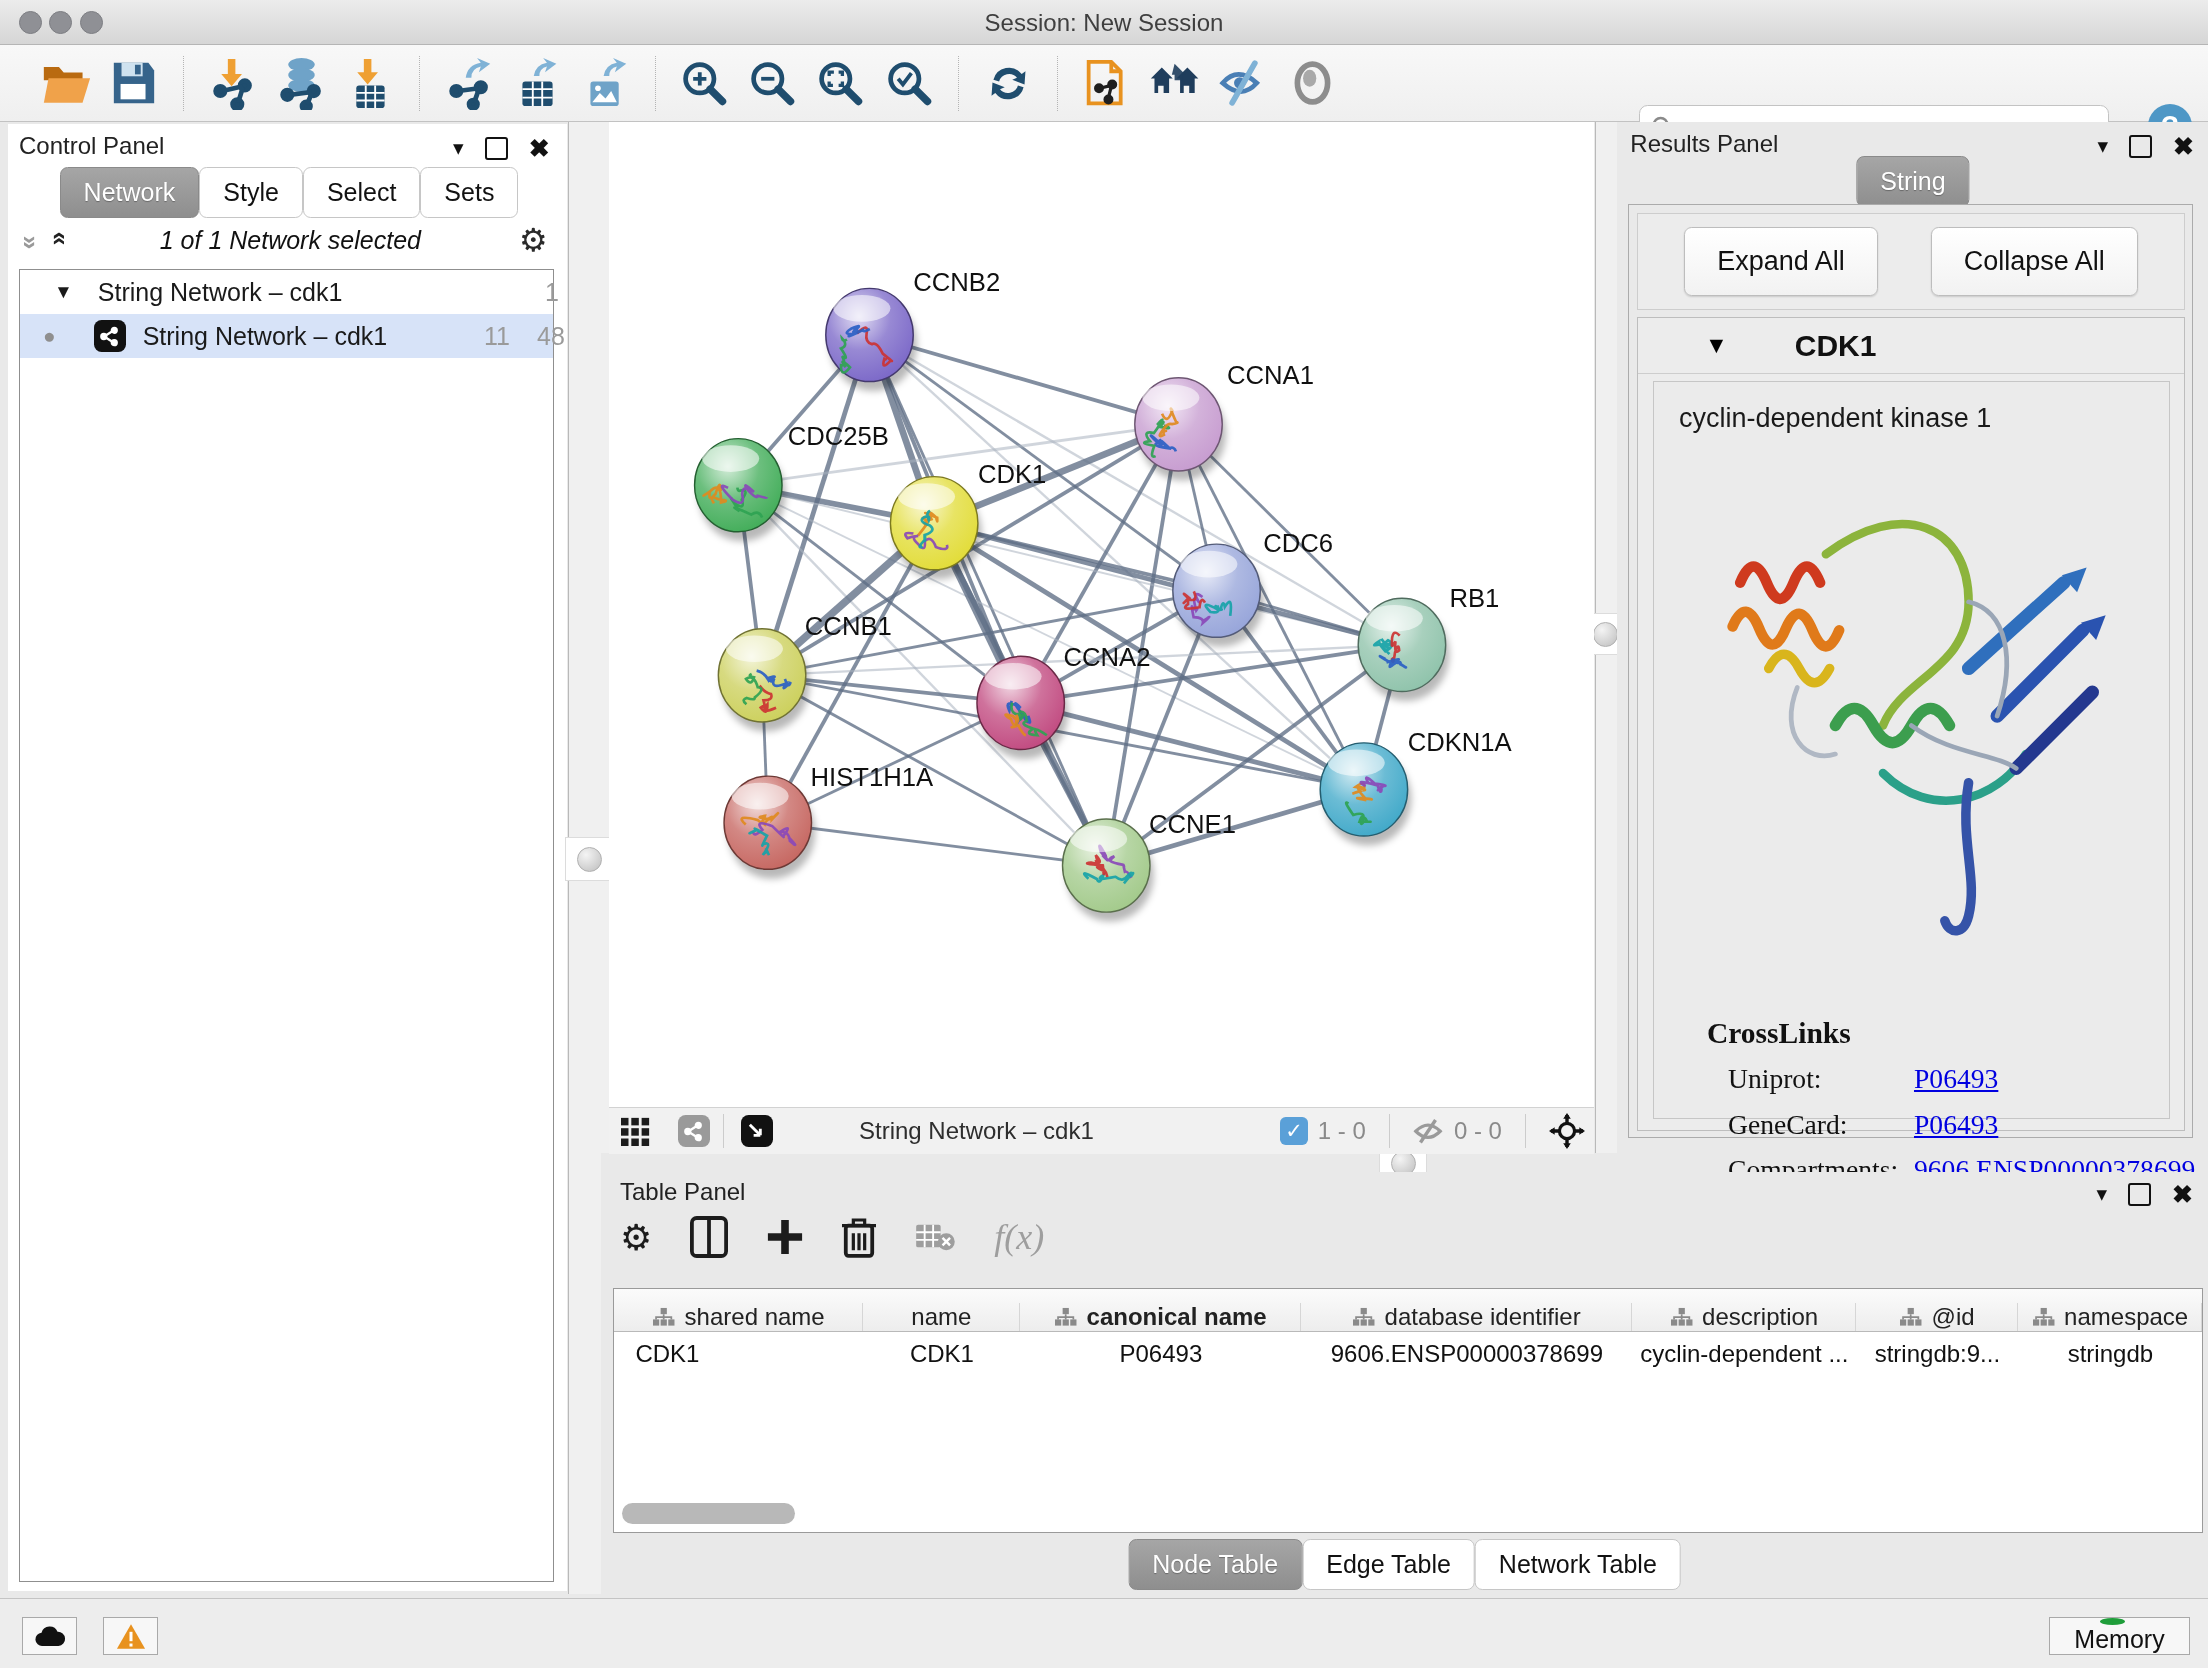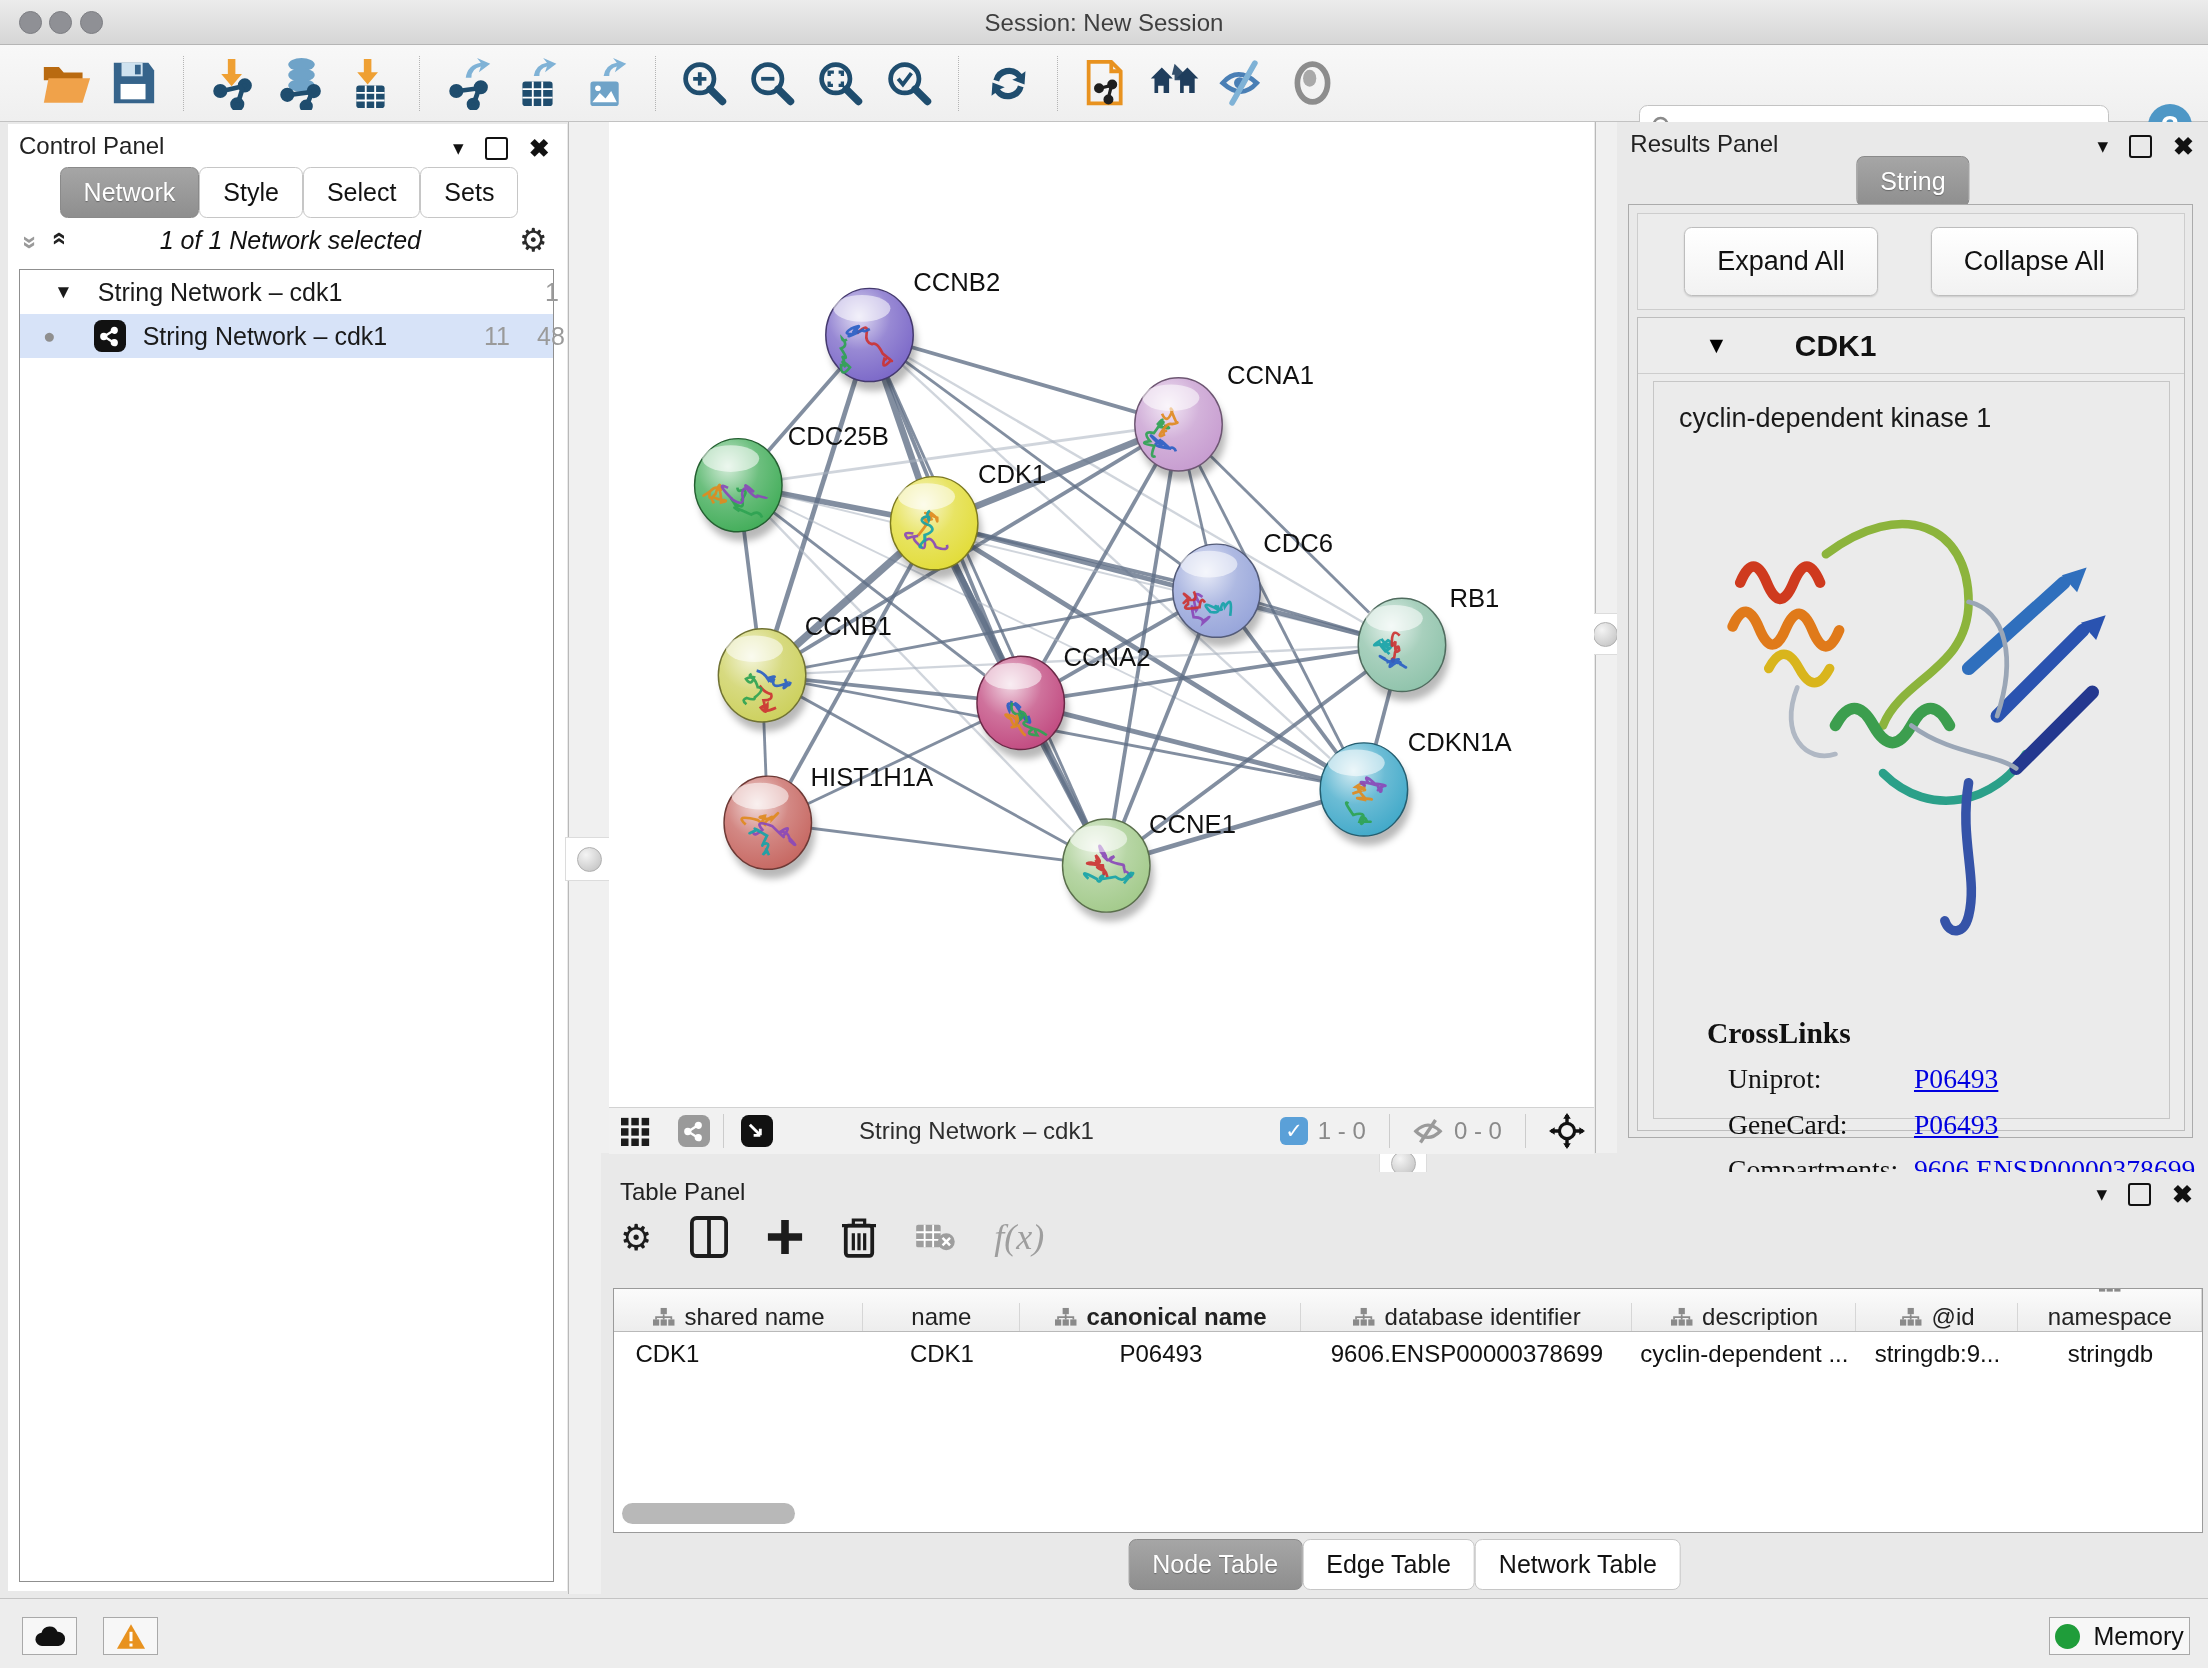--- a/index.html
+++ b/index.html
@@ -75,21 +75,21 @@
   .tbl-box{position:absolute;left:12.4px;top:116px;width:1590px;height:245px;border:1.9px solid #9a9a9a;background:#fff;box-sizing:border-box;overflow:hidden;}
   .tbl-head{display:flex;background:linear-gradient(#fbfbfb,#ededed);border-bottom:1.9px solid #b9b9b9;height:42px;align-items:flex-end;}
   .th{display:flex;align-items:center;justify-content:center;gap:9.5px;font-size:24px;color:#222;border-right:1px solid #d6d6d6;box-sizing:border-box;overflow:hidden;white-space:nowrap;}
   .tbl-row{display:flex;height:44px;}
   .td{display:flex;align-items:center;justify-content:center;font-size:24px;color:#111;box-sizing:border-box;overflow:hidden;white-space:nowrap;}
   .td.first{justify-content:flex-start;padding-left:21px;}
   .hscroll{position:absolute;left:7.6px;bottom:7.6px;width:173px;height:21px;border-radius:10.5px;background:#b8b8b8;cursor:pointer;}
   .tp-tabs{position:absolute;left:50%;bottom:3.8px;transform:translateX(-50%);display:flex;}
   
   #status-bar{position:absolute;left:0;top:1598px;width:2208px;height:70px;background:#ededed;border-top:1px solid #c4c4c4;}
-  .sb-btn{position:absolute;top:18px;height:38px;border:1.9px solid #a9a9a9;background:#f7f7f7;display:flex;align-items:center;justify-content:center;cursor:pointer;box-sizing:border-box;}
+  .sb-btn{position:absolute;top:18px;height:38px;border:1.9px solid #a9a9a9;background:#f7f7f7;display:flex;align-items:center;justify-content:center;cursor:pointer;box-sizing:border-box;flex-direction:column;}
   .mem-dot{width:25px;height:25px;border-radius:50%;background:#1f9d3a;margin-right:13.3px;}
   .mem-lab{font-size:25px;color:#111;}
   svg{display:block;}
 </style>
 </head>
 <body>
 <div id="root">
 
   <div class="titlebar">
     <span class="tl" style="left:19px"></span>
@@ -750,21 +750,21 @@
               <svg width="23" height="21" viewBox="0 0 24 22">
                 <rect x="9" y="1" width="6.5" height="6.5" fill="#8a8a8a"></rect>
                 <rect x="1" y="13" width="6.5" height="6.5" fill="#8a8a8a"></rect>
                 <rect x="9" y="13" width="6.5" height="6.5" fill="#8a8a8a"></rect>
                 <rect x="17" y="13" width="6.5" height="6.5" fill="#8a8a8a"></rect>
                 <path d="M12.2 7.5 v3 M4.2 13 v-2.5 h16 v2.5 M12.2 10.5 v2.5" stroke="#8a8a8a" stroke-width="1.8" fill="none"></path>
               </svg>
             </span>
             <span>@id</span>
           </div>
-          <div class="th" style="width: 184px; flex-direction: column;">
+          <div class="th" style="width: 184px;">
             <span>
               <svg width="23" height="21" viewBox="0 0 24 22">
                 <rect x="9" y="1" width="6.5" height="6.5" fill="#8a8a8a"></rect>
                 <rect x="1" y="13" width="6.5" height="6.5" fill="#8a8a8a"></rect>
                 <rect x="9" y="13" width="6.5" height="6.5" fill="#8a8a8a"></rect>
                 <rect x="17" y="13" width="6.5" height="6.5" fill="#8a8a8a"></rect>
                 <path d="M12.2 7.5 v3 M4.2 13 v-2.5 h16 v2.5 M12.2 10.5 v2.5" stroke="#8a8a8a" stroke-width="1.8" fill="none"></path>
               </svg>
             </span>
             <span>namespace</span>

